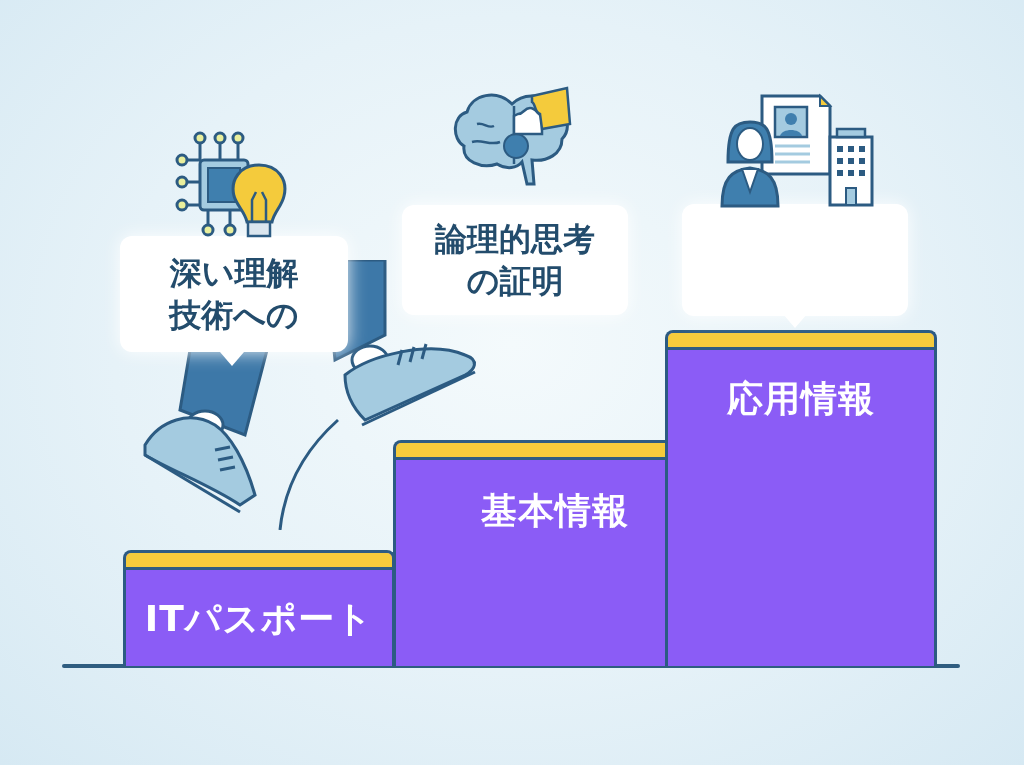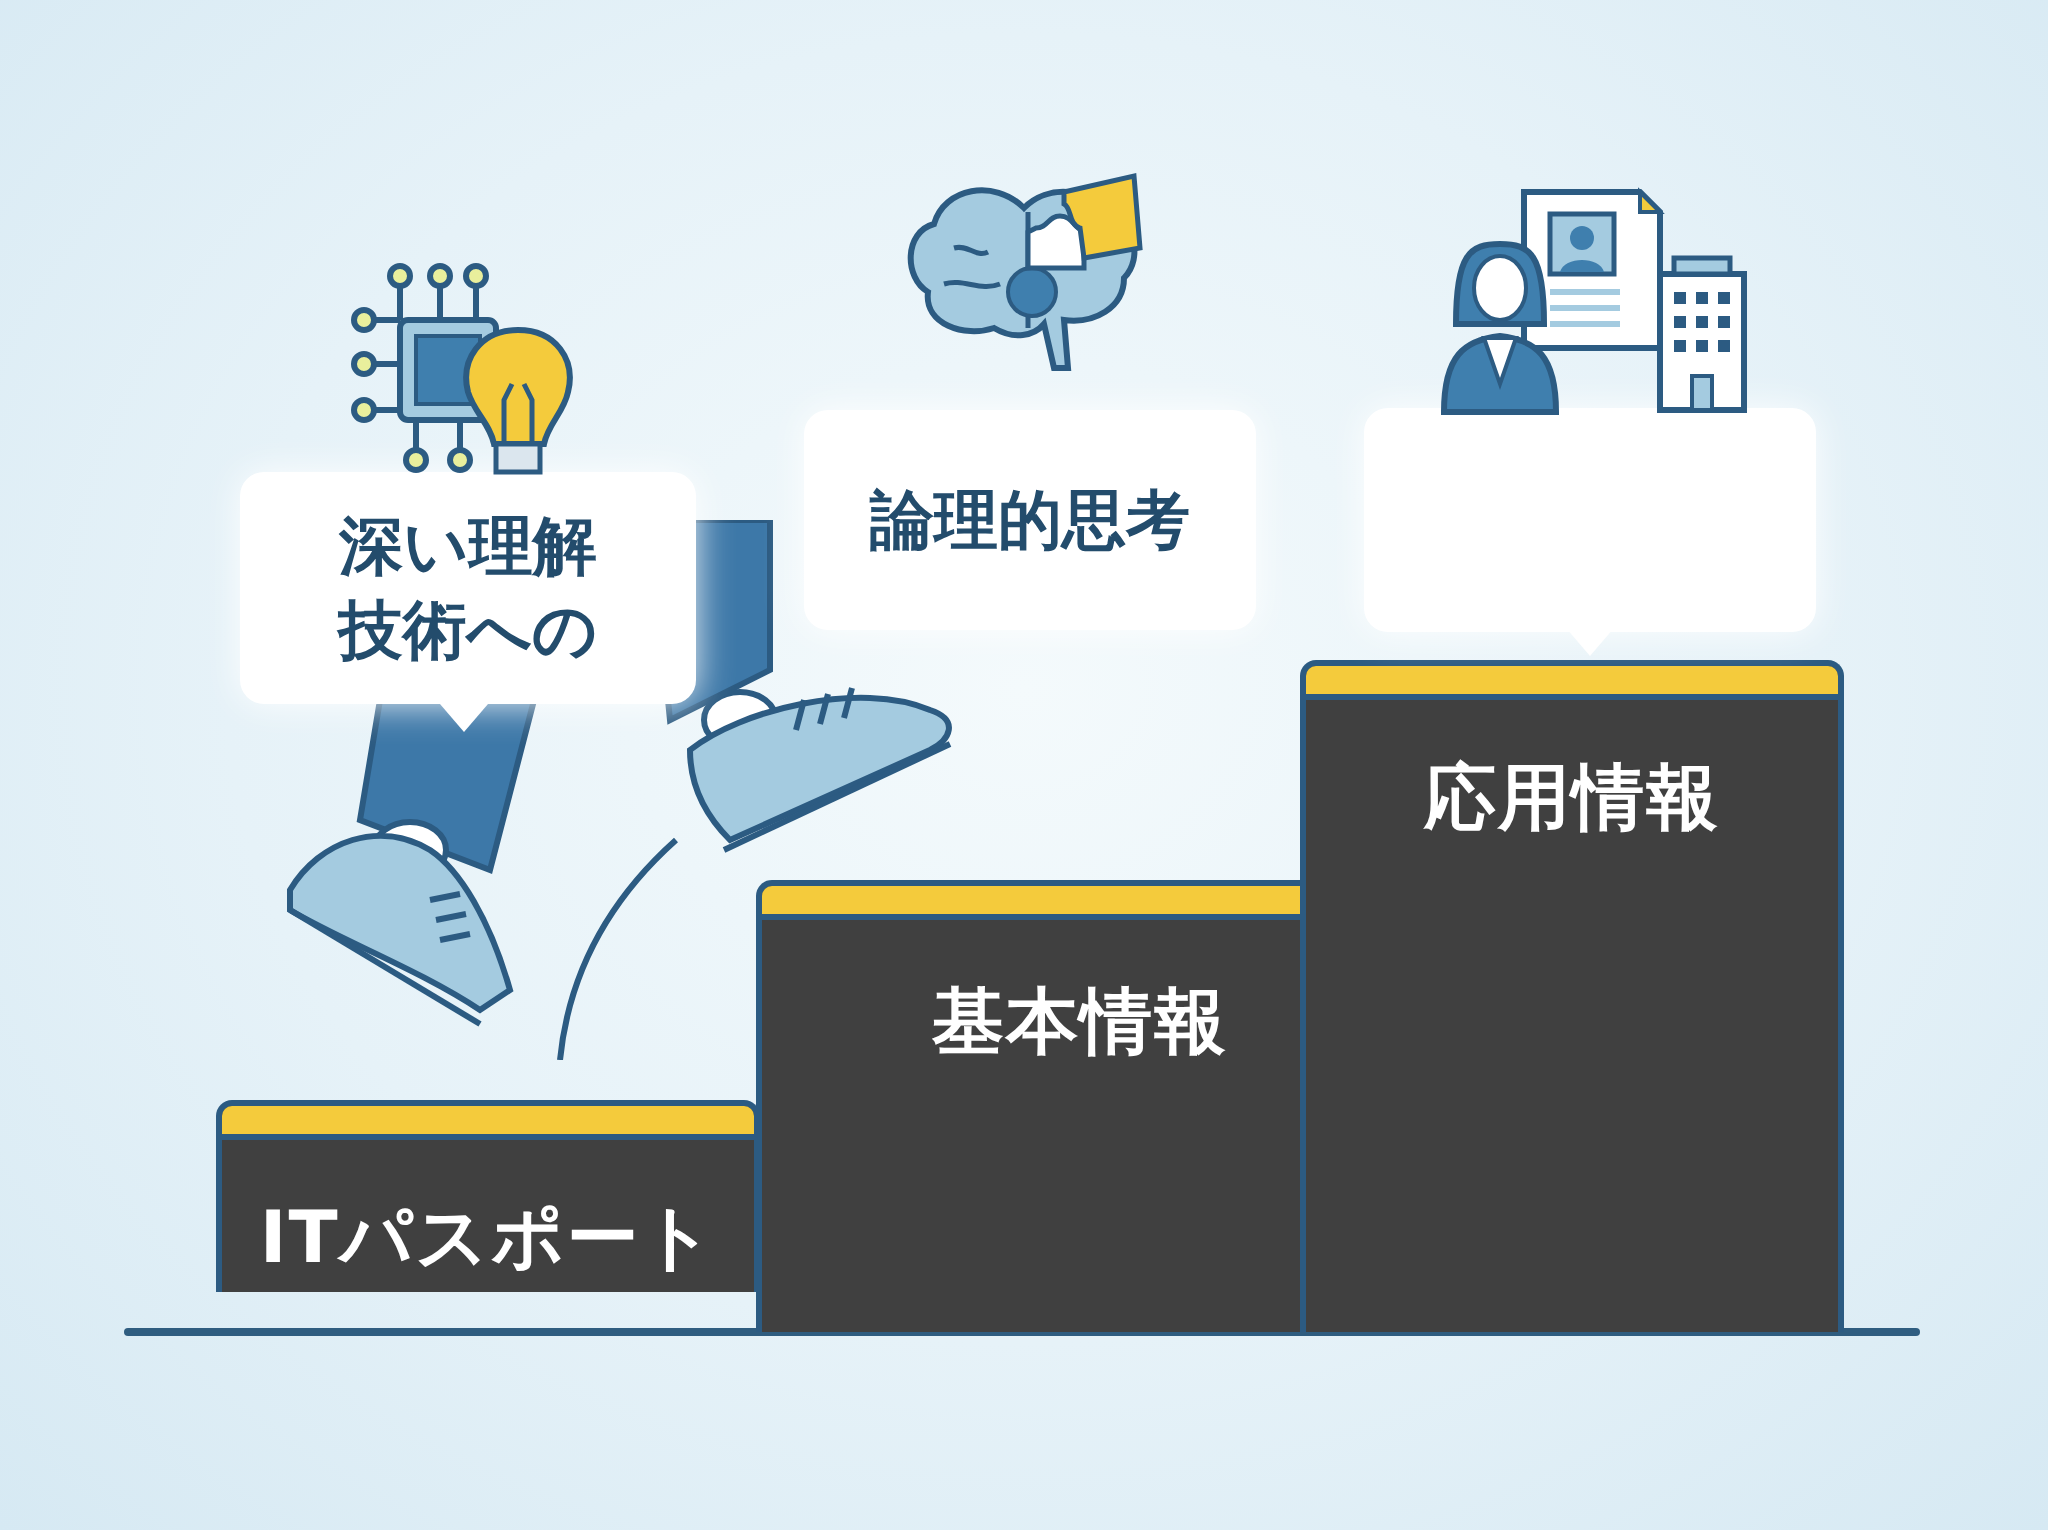--- a/index.html
+++ b/index.html
@@ -4,22 +4,22 @@
 <style>
   html, body { margin:0; padding:0; }
   body {
     width:1024px; height:765px; overflow:hidden; position:relative;
     background: radial-gradient(ellipse at 50% 45%, #f4fafc 0%, #e6f2f8 55%, #d6e9f3 100%);
     font-family: "DejaVu Sans", "Liberation Sans", sans-serif;
   }
   .abs { position:absolute; }
   .ground { left:62px; top:664px; width:898px; height:4px; background:#2f5d80; border-radius:2px; }
   .step {
-    position:absolute; background:#404040; border:3px solid #2c5b82; border-bottom:none;
-    border-radius:8px 8px 0 0; box-sizing:border-box; overflow:hidden;
+    position:absolute; background:#8b5cf6; border:3px solid #2c5b82; border-bottom:none;
+    border-radius:8px 8px 0 0; box-sizing:border-box; overflow:hidden;margin-left:15px;
   }
   .step .cap { position:absolute; left:0; right:0; top:0; height:14px; background:#f4cb3c; border-bottom:3px solid #2c5b82; }
   .step .label {
     position:absolute; left:0; right:0; color:#ffffff; font-weight:bold; text-align:center;
     font-size:36px; letter-spacing:1px;
   }
   .bubble {
     position:absolute; background:#ffffff; border-radius:12px;
     box-shadow:0 0 18px rgba(255,255,255,0.9);
     color:#234c6c; font-weight:bold; font-size:32px; line-height:42px; text-align:center;
@@ -28,21 +28,21 @@
   .bubble .tail {
     position:absolute; width:0; height:0; border-left:12px solid transparent; border-right:12px solid transparent;
     border-top:14px solid #ffffff;
   }
 </style>
 </head>
 <body>
 
 <div class="abs ground"></div>
 
-<div class="step" style="left:108px; top:550px; width:272px; height:96px;">
+<div class="step" style="left:108px; top:550px; width:272px; height:116px;">
   <div class="cap"></div>
   <div class="label" style="top:42px;">ITパスポート</div>
 </div>
 <div class="step" style="left:378px; top:440px; width:324px; height:226px;">
   <div class="cap"></div>
   <div class="label" style="top:44px;">基本情報</div>
 </div>
 <div class="step" style="left:650px; top:330px; width:272px; height:336px;">
   <div class="cap"></div>
   <div class="label" style="top:42px;">応用情報</div>
@@ -86,20 +86,21 @@
   </g>
   <rect x="28" y="30" width="48" height="50" rx="4" fill="#a4cbe0" stroke="#2c5b82" stroke-width="3"></rect>
   <rect x="36" y="38" width="32" height="34" fill="#3f7fae" stroke="#2c5b82" stroke-width="2"></rect>
   <path d="M87,35 C68,35 58,50 62,66 C65,76 73,82 75,92 H100 C102,82 110,76 112,66 C116,50 106,35 87,35 Z" fill="#f4cb3c" stroke="#2c5b82" stroke-width="3"></path>
   <path d="M80,92 V70 L84,62 M94,92 V70 L90,62" stroke="#2c5b82" stroke-width="2.5" fill="none"></path>
   <rect x="76" y="92" width="22" height="14" fill="#dbe6ee" stroke="#2c5b82" stroke-width="2.5"></rect>
 </svg>
 
 <div class="bubble" style="left:402px; top:205px; width:226px; height:110px;">
   <span>論理的思考</span>
+  <span>の証明</span>
 </div>
 <svg class="abs" style="left:452px; top:84px;" width="126" height="112" viewBox="0 0 126 112">
   <path d="M60,20 C45,5 20,10 15,28 C0,32 0,55 12,62 C10,78 30,85 45,80 C55,86 65,84 70,78 L75,100 L82,100 L80,76 C95,78 110,70 110,55 C120,45 115,25 100,22 C92,10 72,8 60,20 Z" fill="#a4cbe0" stroke="#2c5b82" stroke-width="3"></path>
   <path d="M25,40 C32,38 36,45 42,42 M20,58 C30,55 38,62 48,58 M62,22 V80" fill="none" stroke="#2c5b82" stroke-width="2.5"></path>
   <circle cx="64" cy="62" r="12" fill="#3f7fae" stroke="#2c5b82" stroke-width="2"></circle>
   <path d="M62,32 L62,50 L90,50 L90,32 C85,30 84,24 78,24 C72,24 72,30 66,30 Z" fill="#ffffff" stroke="#2c5b82" stroke-width="2.5"></path>
   <path d="M80,12 L115,4 L118,40 L90,45 L88,30 C82,28 84,20 80,18 Z" fill="#f4cb3c" stroke="#2c5b82" stroke-width="2.5"></path>
 </svg>
 
 <div class="bubble" style="left:682px; top:204px; width:226px; height:112px;">

